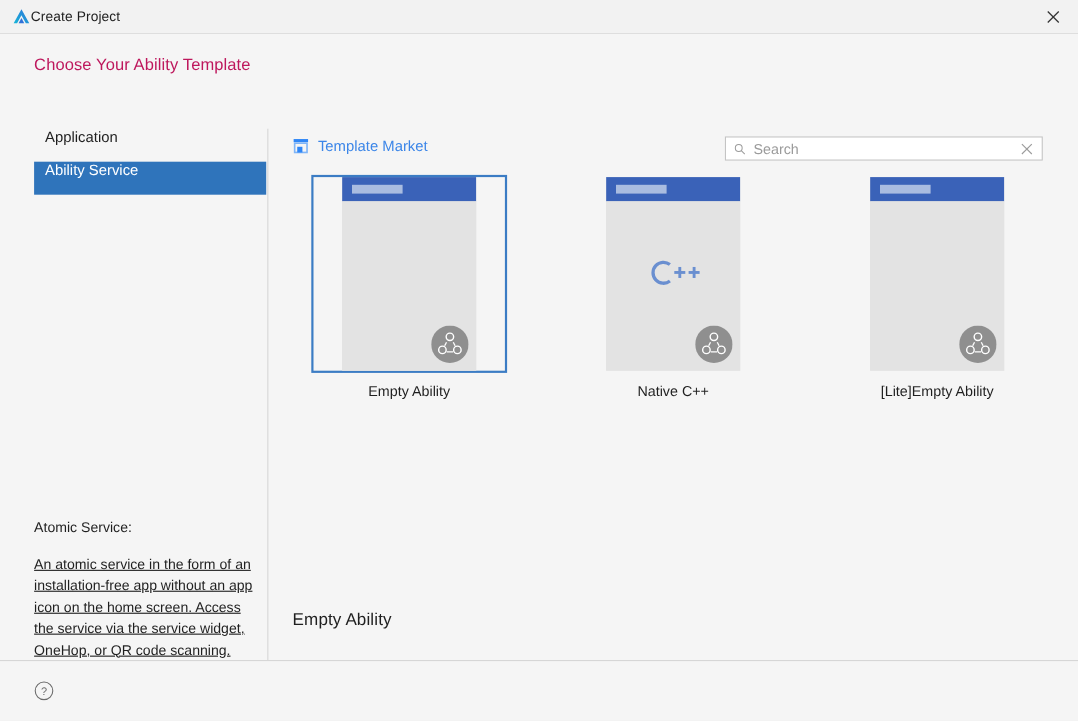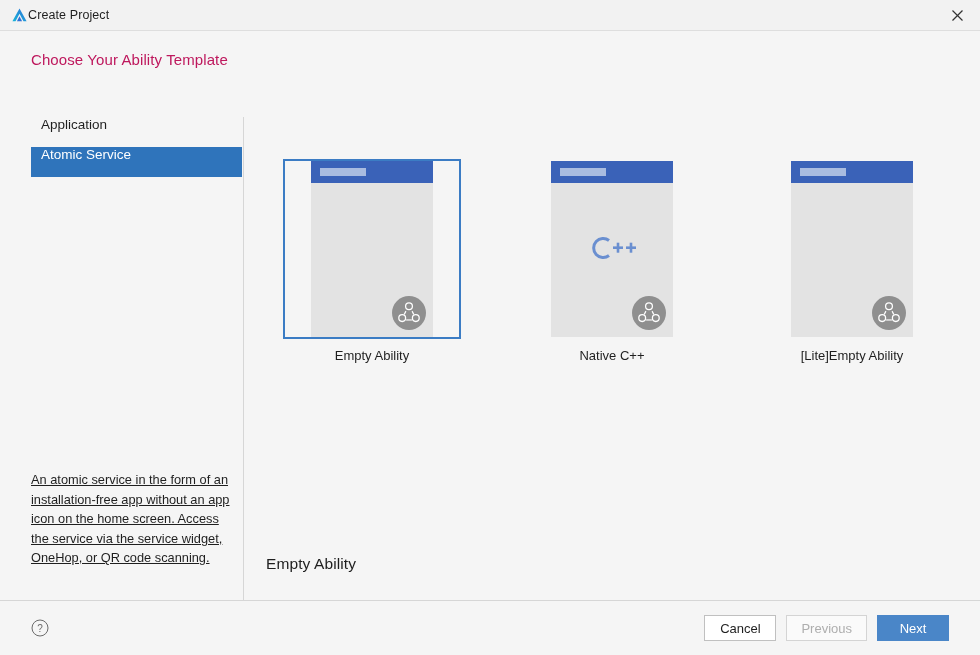--- a/index.html
+++ b/index.html
@@ -357,31 +357,56 @@
     <div class="page-heading">Choose Your Ability Template</div>
 
     <div class="v-divider"></div>
 
     <div class="left-pane">
       <div class="nav-list">
         <div class="nav-item">
           <span>Application</span>
         </div>
         <div class="nav-item selected">
-          <span>Atomic Service</span>
+          <span>Ability Service</span>
         </div>
       </div>
 
       <div class="left-desc">
+        <div class="desc-title">Atomic Service:</div>
         <div class="desc-body">An atomic service in the form of an installation-free app without an app icon on the home screen. Access the service via the service widget, OneHop, or QR code scanning.</div>
       </div>
     </div>
 
     <div class="right-pane">
 
+      <div class="right-top">
+        <div class="market-link">
+          <svg class="market-icon" viewBox="0 0 16 16">
+            <rect x="1" y="1.5" width="14" height="3" fill="#2f86f6"></rect>
+            <rect x="2" y="5.5" width="12" height="9" fill="none" stroke="#7fb5f8" stroke-width="1.6"></rect>
+            <rect x="4.5" y="9" width="5" height="5.5" fill="#2f86f6"></rect>
+          </svg>
+          <span class="market-label">Template Market</span>
+        </div>
+
+        <div class="search-box">
+          <svg class="search-icon" viewBox="0 0 12 12">
+            <circle cx="5" cy="5" r="3.4" fill="none" stroke="#9b9b9b" stroke-width="1"></circle>
+            <line x1="7.5" y1="7.5" x2="11" y2="11" stroke="#9b9b9b" stroke-width="1"></line>
+          </svg>
+          <input class="search-input" type="text" placeholder="Search" style="">
+          <div class="search-clear">
+            <svg width="11" height="11" viewBox="0 0 11 11">
+              <line x1="1" y1="1" x2="10" y2="10" stroke="#9b9b9b" stroke-width="1"></line>
+              <line x1="10" y1="1" x2="1" y2="10" stroke="#9b9b9b" stroke-width="1"></line>
+            </svg>
+          </div>
+        </div>
+      </div>
 
       <div class="template-grid">
 
         <div class="tpl-cell">
           <div class="tpl-card selected">
             <div class="phone">
               <div class="phone-header">
                 <div class="phone-pill"></div>
               </div>
               <div class="phone-body">
@@ -462,20 +487,15 @@
       </div>
 
     </div>
   </div>
 
   <div class="footer">
     <svg class="help-btn" viewBox="0 0 18 18">
       <circle cx="9" cy="9" r="8" fill="none" stroke="#6b6b6b" stroke-width="1"></circle>
       <text x="9" y="12.6" font-family="Liberation Sans, sans-serif" font-size="10" fill="#6b6b6b" text-anchor="middle">?</text>
     </svg>
-    <div class="footer-buttons">
-      <button class="btn">Cancel</button>
-      <button class="btn disabled">Previous</button>
-      <button class="btn primary">Next</button>
-    </div>
   </div>
 
 </div>
 
 </body></html>

